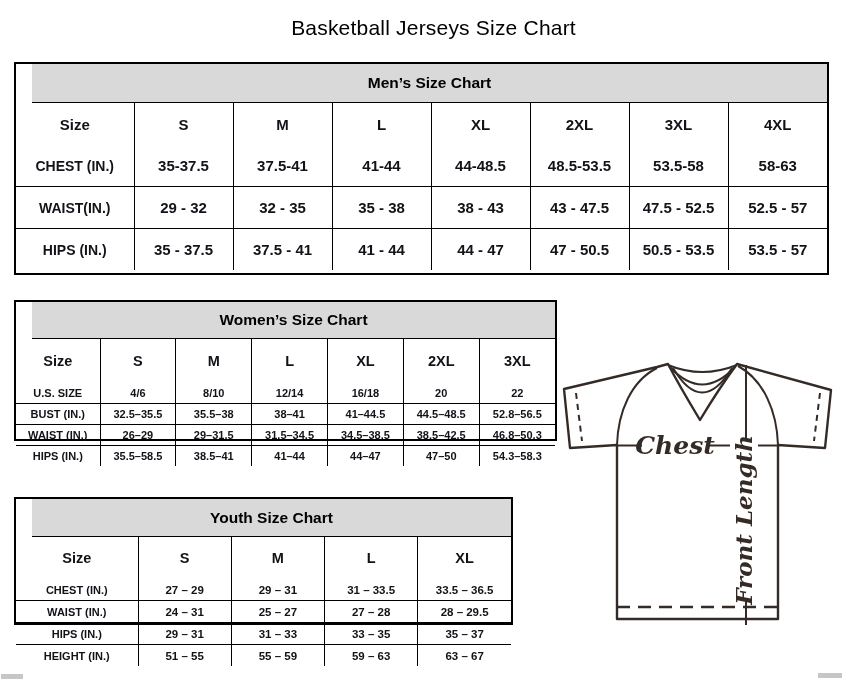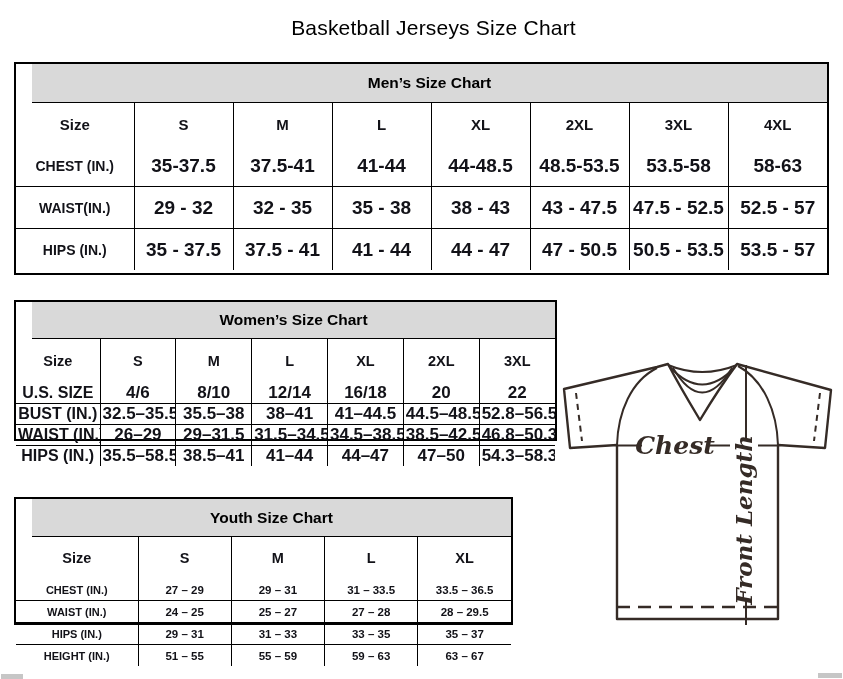--- a/index.html
+++ b/index.html
@@ -40,30 +40,30 @@
   .chart tr > *:first-child{border-left:none;}
   .chart tr > *:last-child{border-right:none;}
   .chart tr:first-child > *{border-top:none;}
   .chart tr:last-child > *{border-bottom:none;}
 
   
   .men{left:14px;top:62px;width:815px;height:213px;}
   .men .chart-title{height:38px;}
   .men col.c-label{width:118px;}
   .men .size-row th{height:42px;font-size:15px;}
-  .men tbody th,.men tbody td{height:41px;font-size:19px;}
+  .men tbody th,.men tbody td{height:41px;font-size:15px;}
   .men tbody th{font-size:14px;}
 
   
   .women{left:14px;top:300px;width:543px;height:141px;}
   .women .chart-title{height:36px;}
   .women col.c-label{width:84px;}
   .women .size-row th{height:44px;font-size:14.5px;}
-  .women tbody th,.women tbody td{height:20px;font-size:17px;}
-  .women tbody th{font-size:16px;}
+  .women tbody th,.women tbody td{height:20px;font-size:11px;}
+  .women tbody th{font-size:11px;}
 
   
   .youth{left:14px;top:497px;width:499px;height:128px;}
   .youth .chart-title{height:37px;}
   .youth col.c-label{width:122px;}
   .youth .size-row th{height:42px;font-size:14.5px;}
   .youth tbody th,.youth tbody td{height:21px;font-size:11.5px;}
   .youth tbody th{font-size:11px;}
 
   
@@ -218,21 +218,21 @@
     <tbody>
         <tr>
           <th>CHEST (IN.)</th>
           <td>27 – 29</td>
           <td>29 – 31</td>
           <td>31 – 33.5</td>
           <td>33.5 – 36.5</td>
         </tr>
         <tr>
           <th>WAIST (IN.)</th>
-          <td>24 – 25</td>
+          <td>24 – 31</td>
           <td>25 – 27</td>
           <td>27 – 28</td>
           <td>28 – 29.5</td>
         </tr>
         <tr>
           <th>HIPS (IN.)</th>
           <td>29 – 31</td>
           <td>31 – 33</td>
           <td>33 – 35</td>
           <td>35 – 37</td>

